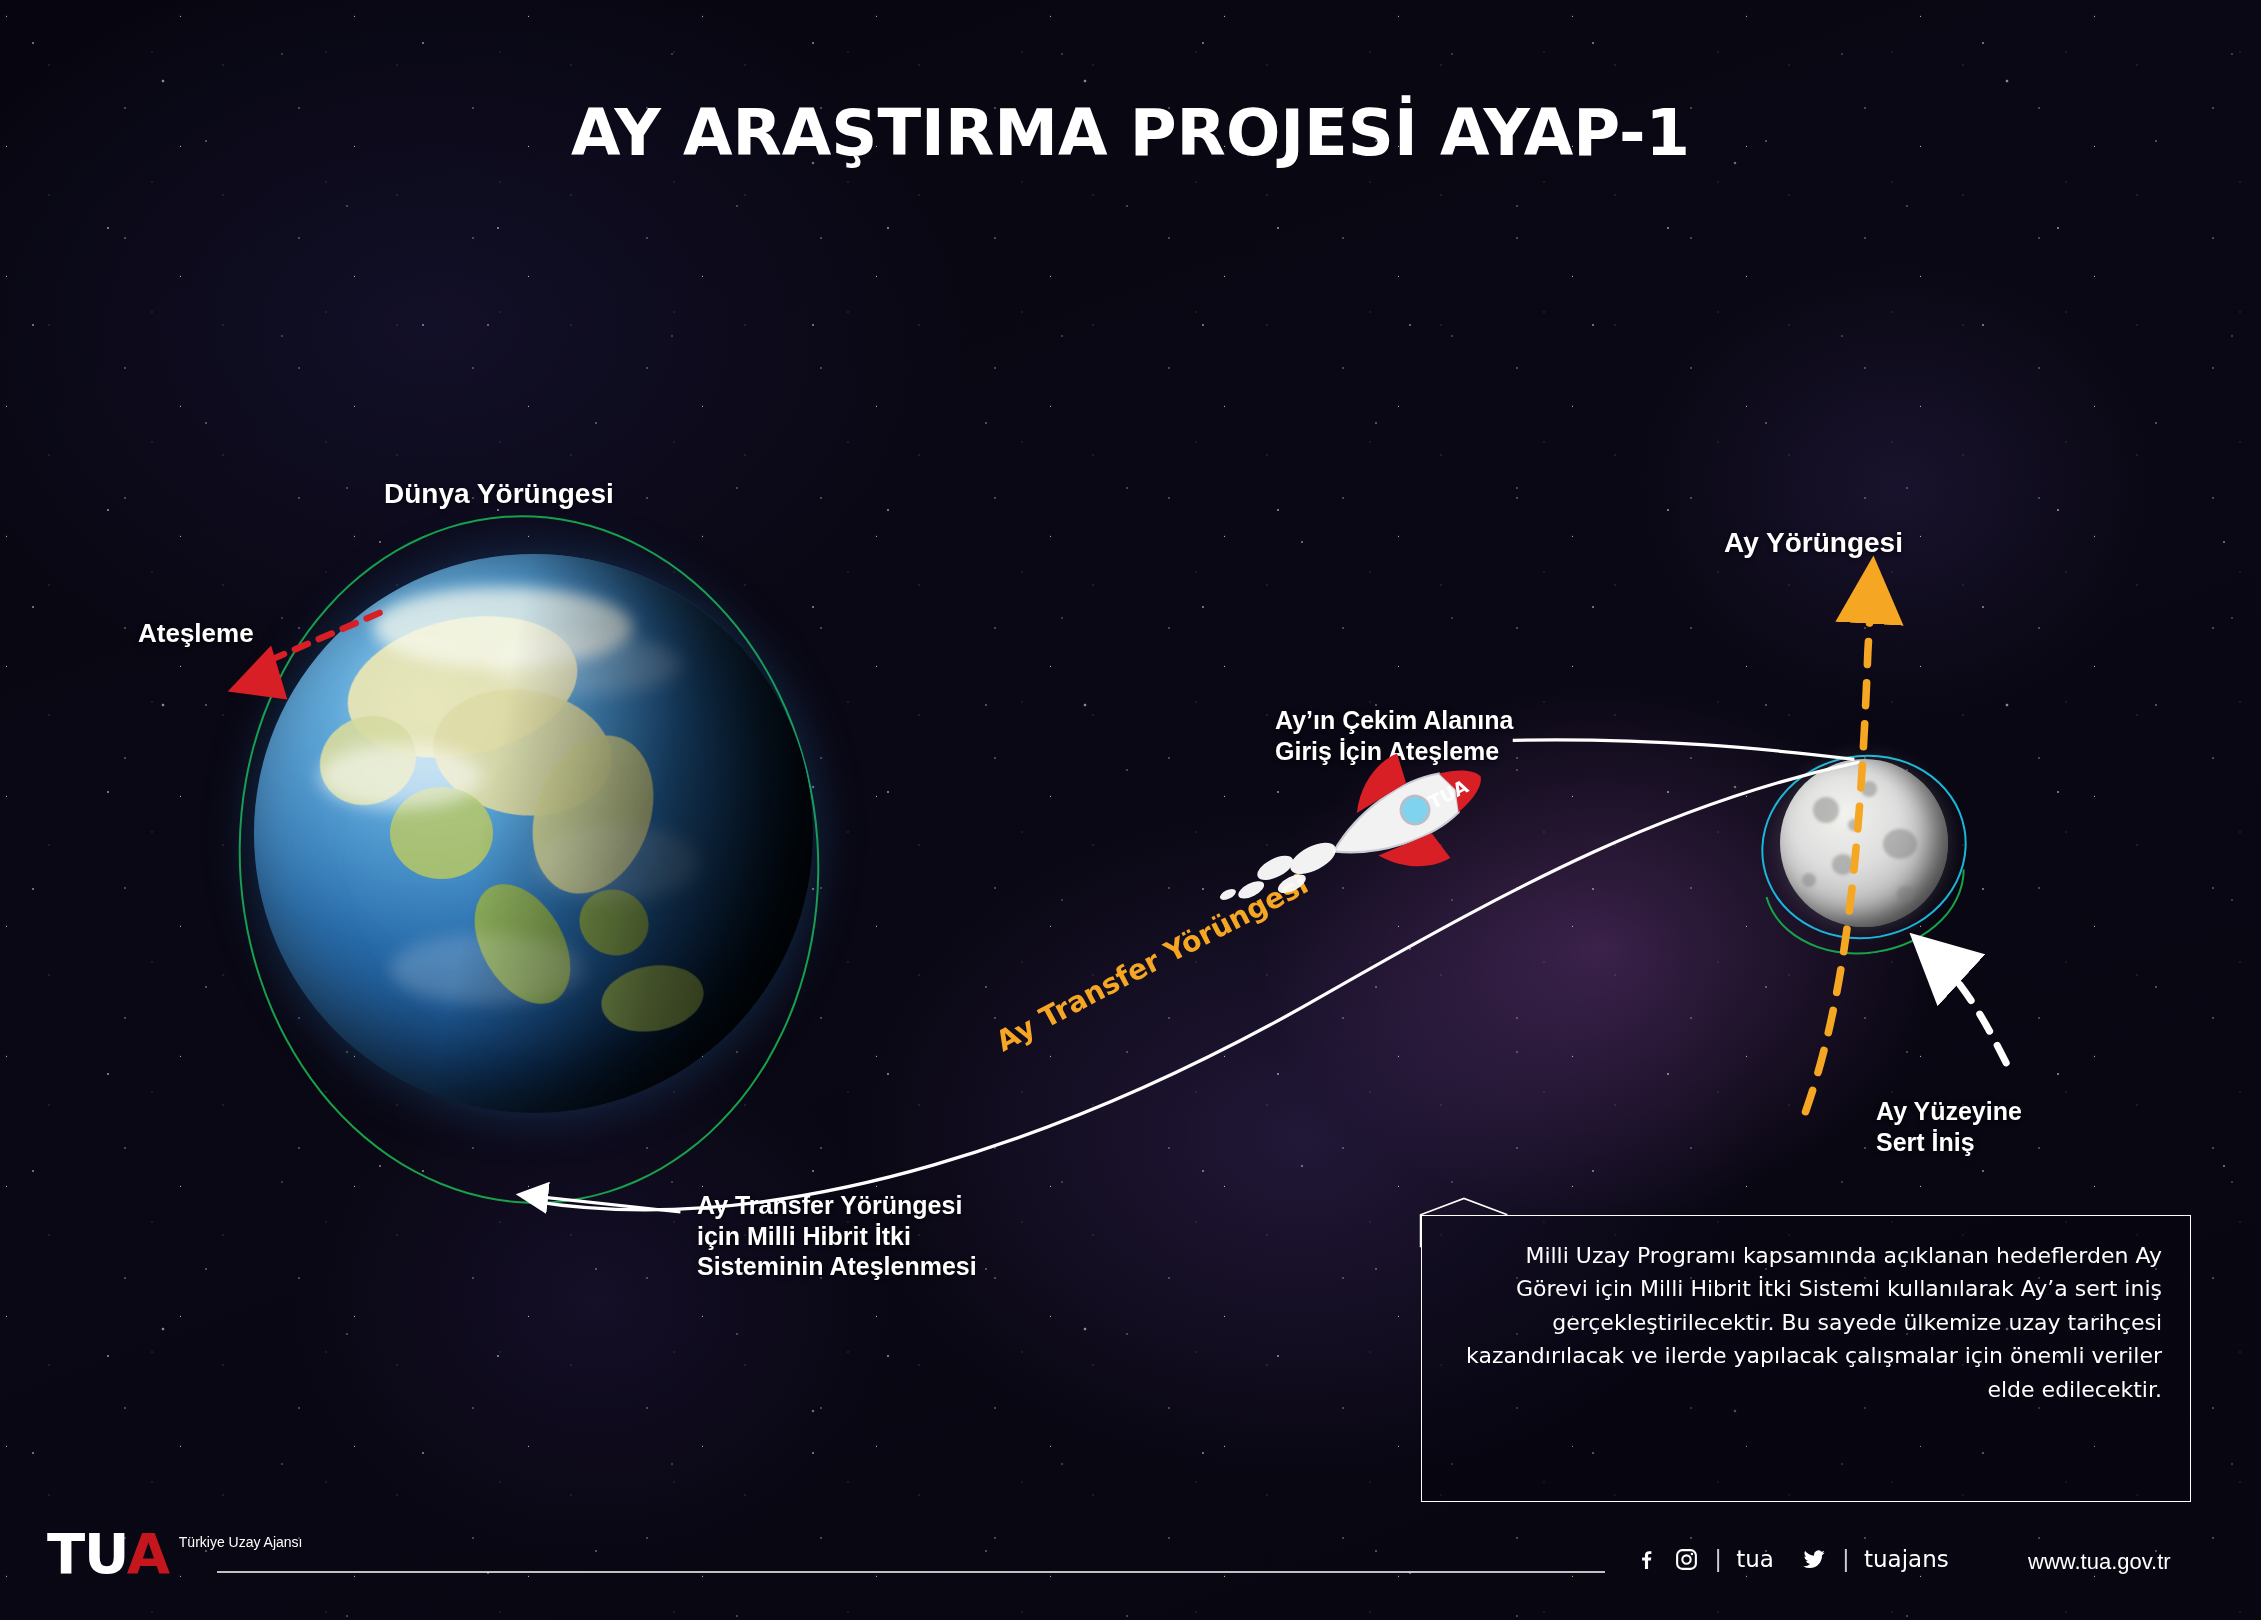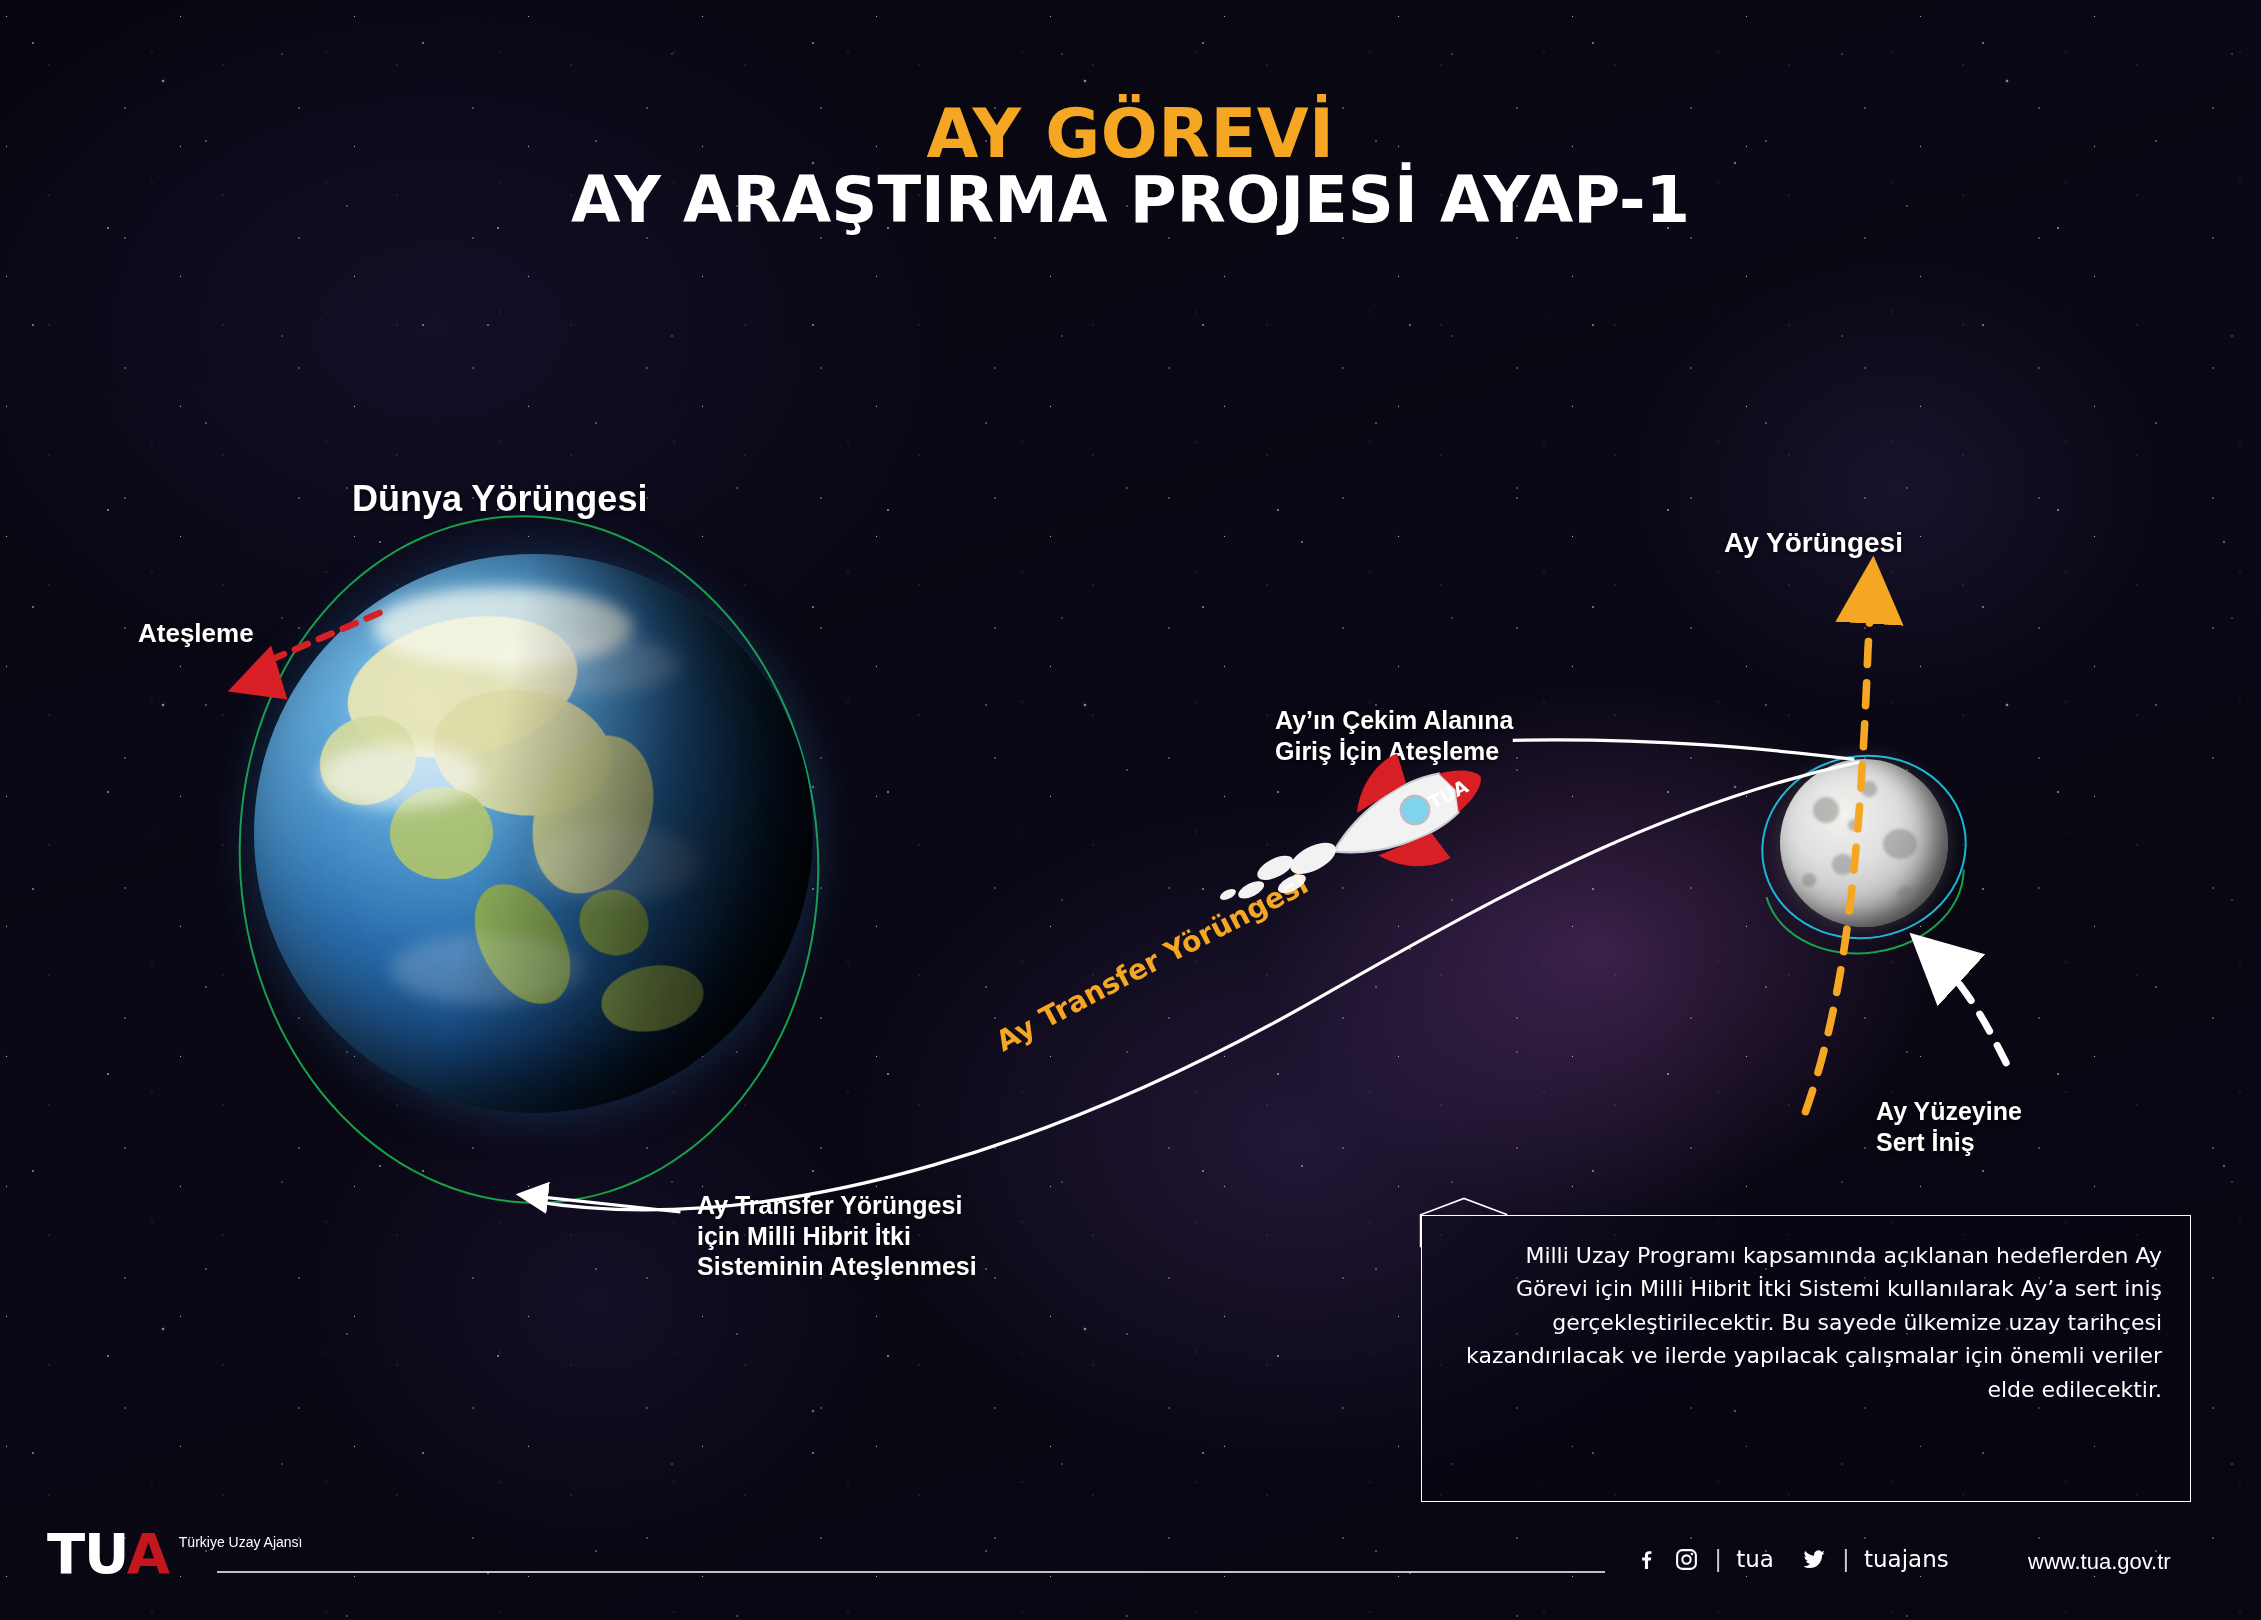--- a/index.html
+++ b/index.html
@@ -185,21 +185,20 @@
 </head>
 <body>
 
 <div id="poster">
 
   <div class="stars s1"></div>
   <div class="stars s2"></div>
   <div class="stars s3"></div>
 
   <div class="title-wrap">
-    <div class="title-main">AY GÖREVİ</div>
     <div class="title-sub">AY ARAŞTIRMA PROJESİ AYAP-1</div>
   </div>
 
   <div id="earth-orbit"></div>
 
   <div id="earth">
     <div class="land" style="left:92px; top:65px; width:233px; height:136px; transform:rotate(-12deg); background:#e8e2a8;"></div>
     <div class="land" style="left:179px; top:136px; width:179px; height:125px; transform:rotate(8deg); background:#d9d79a;"></div>
     <div class="land" style="left:282px; top:179px; width:114px; height:163px; transform:rotate(20deg); background:#cfd38e;"></div>
     <div class="land" style="left:136px; top:233px; width:103px; height:92px; background:#a9c063;"></div>
@@ -208,21 +207,21 @@
     <div class="land" style="left:347px; top:412px; width:103px; height:65px; transform:rotate(-10deg); background:#9bb85a;"></div>
     <div class="land" style="left:65px; top:163px; width:98px; height:87px; transform:rotate(-25deg); background:#cfd694;"></div>
     <div class="ice" style="left:119px; top:33px; width:260px; height:81px;"></div>
     <div class="cloud" style="left:65px; top:190px; width:163px; height:65px;"></div>
     <div class="cloud" style="left:233px; top:81px; width:195px; height:60px; opacity:.45;"></div>
     <div class="cloud" style="left:282px; top:271px; width:163px; height:76px; opacity:.35;"></div>
     <div class="cloud" style="left:136px; top:380px; width:195px; height:70px; opacity:.35;"></div>
     <div class="terminator"></div>
   </div>
 
-  <div class="lbl" style="left:352px; top:477px; font-size:36px;">Dünya Yörüngesi</div>
+  <div class="lbl" style="left:384px; top:477px; font-size:28px;">Dünya Yörüngesi</div>
 
   <div class="lbl" style="left:138px; top:618px; font-size:26px;">Ateşleme</div>
 
   <div class="lbl" style="left:697px; top:1190px; font-size:25px;">Ay Transfer Yörüngesi
 için Milli Hibrit İtki
 Sisteminin Ateşlenmesi</div>
 
   <div class="lbl" style="left:1247px; top:705px; font-size:25px;margin-left:28px;">Ay’ın Çekim Alanına
 Giriş İçin Ateşleme</div>
 

